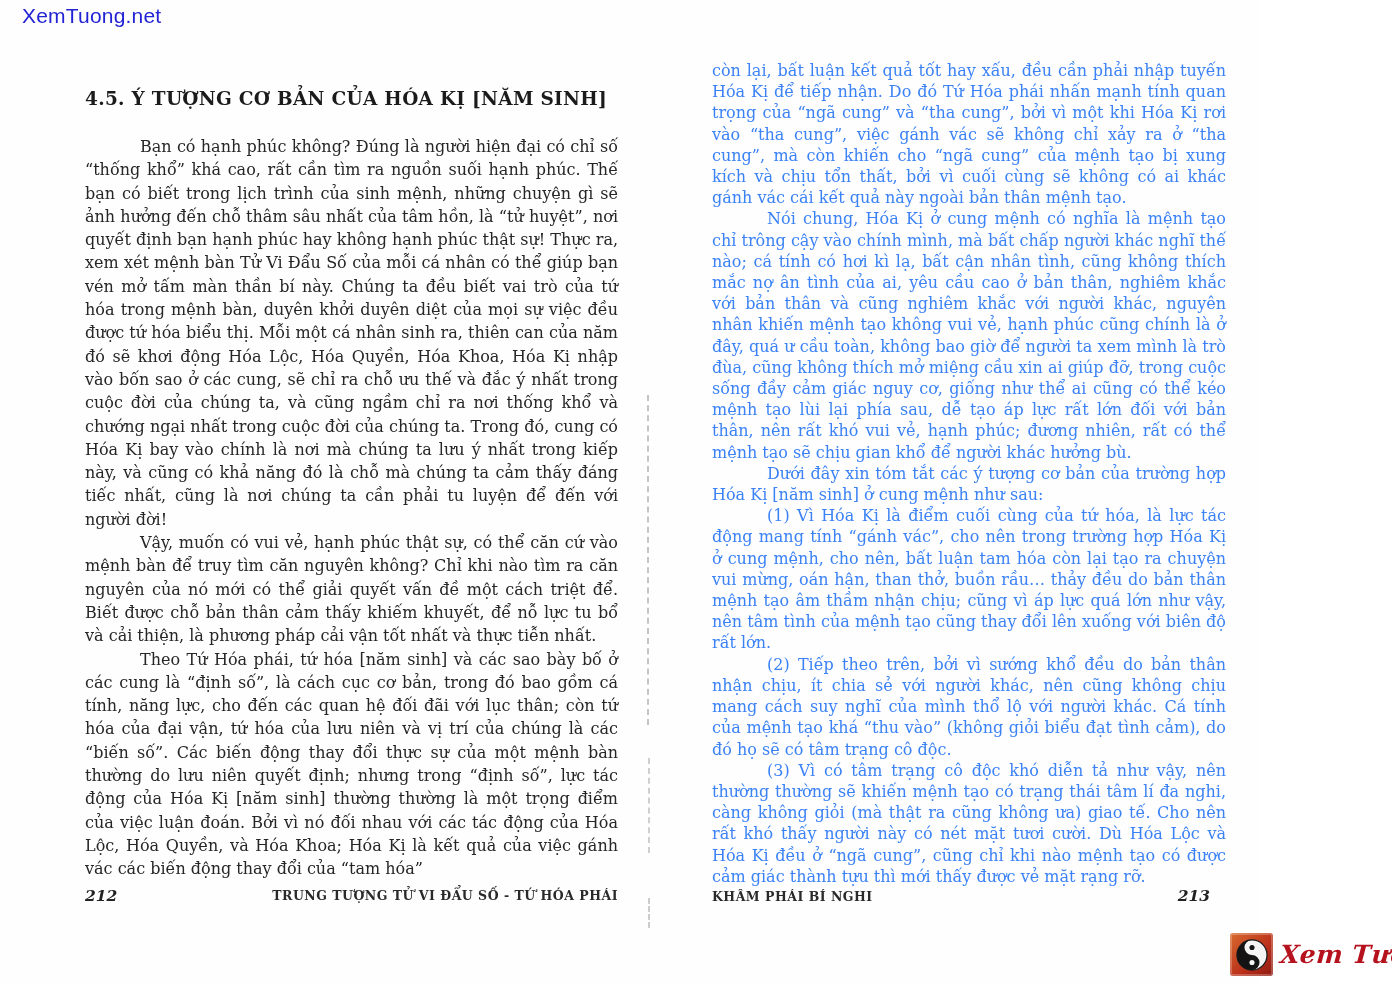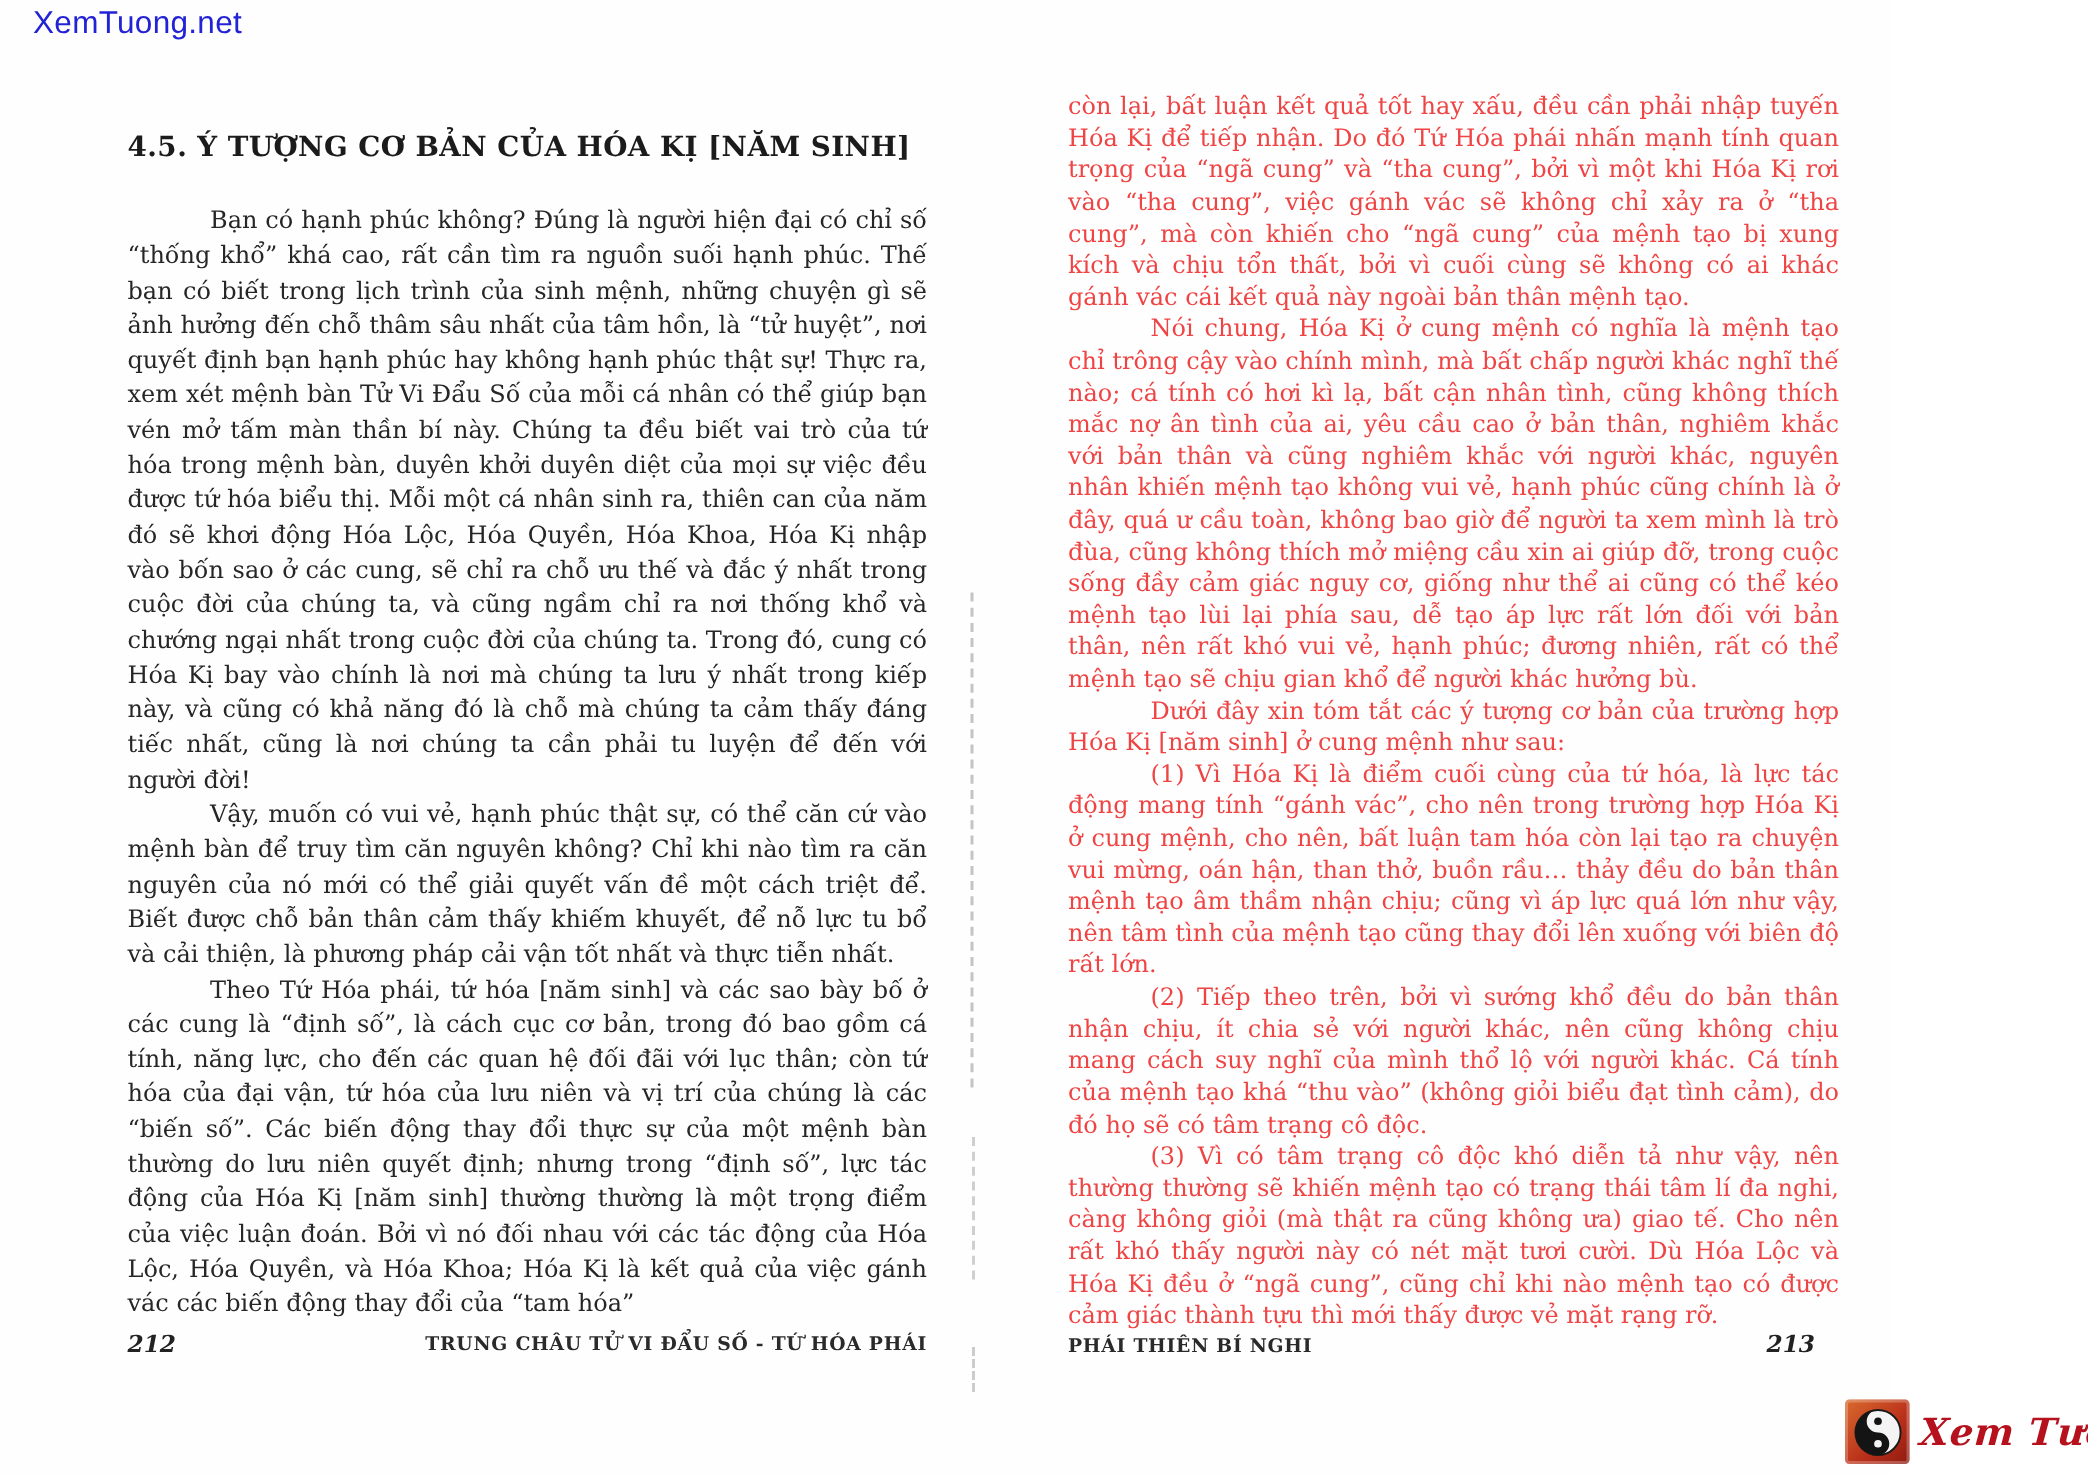--- a/index.html
+++ b/index.html
@@ -13,21 +13,21 @@
   }
   .sheet { position:absolute; left:0; top:0; width:1260px; height:983px; background:#fefefe; }
 
   .watermark {
     position:absolute; left:22px; top:4px;
     font-family:"Liberation Sans","DejaVu Sans",sans-serif;
     font-size:21px; color:#2323d6; letter-spacing:0.2px;
   }
 
   .leftpage  { position:absolute; left:85px;  top:88px; width:533px; }
-  .rightpage { position:absolute; left:712px; top:60px; width:514px; color:#ef4444; }
+  .rightpage { position:absolute; left:712px; top:60px; width:514px; color:#3b82f6; }
 
   h1.sechead {
     margin:0 0 26px 0;
     font-size:18.5px; font-weight:bold; color:#1b1b1b;
     letter-spacing:0.3px; white-space:nowrap;
   }
   h2.subhead {
     margin:15px 0 13px 55px;
     font-size:16.5px; font-weight:bold; color:#1b1b1b;
   }
@@ -95,25 +95,25 @@
     <p class="para">còn lại, bất luận kết quả tốt hay xấu, đều cần phải nhập tuyến Hóa Kị để tiếp nhận. Do đó Tứ Hóa phái nhấn mạnh tính quan trọng của “ngã cung” và “tha cung”, bởi vì một khi Hóa Kị rơi vào “tha cung”, việc gánh vác sẽ không chỉ xảy ra ở “tha cung”, mà còn khiến cho “ngã cung” của mệnh tạo bị xung kích và chịu tổn thất, bởi vì cuối cùng sẽ không có ai khác gánh vác cái kết quả này ngoài bản thân mệnh tạo.</p>
     <p class="para ind">Nói chung, Hóa Kị ở cung mệnh có nghĩa là mệnh tạo chỉ trông cậy vào chính mình, mà bất chấp người khác nghĩ thế nào; cá tính có hơi kì lạ, bất cận nhân tình, cũng không thích mắc nợ ân tình của ai, yêu cầu cao ở bản thân, nghiêm khắc với bản thân và cũng nghiêm khắc với người khác, nguyên nhân khiến mệnh tạo không vui vẻ, hạnh phúc cũng chính là ở đây, quá ư cầu toàn, không bao giờ để người ta xem mình là trò đùa, cũng không thích mở miệng cầu xin ai giúp đỡ, trong cuộc sống đầy cảm giác nguy cơ, giống như thể ai cũng có thể kéo mệnh tạo lùi lại phía sau, dễ tạo áp lực rất lớn đối với bản thân, nên rất khó vui vẻ, hạnh phúc; đương nhiên, rất có thể mệnh tạo sẽ chịu gian khổ để người khác hưởng bù.</p>
     <p class="para ind">Dưới đây xin tóm tắt các ý tượng cơ bản của trường hợp Hóa Kị [năm sinh] ở cung mệnh như sau:</p>
     <p class="para ind">(1) Vì Hóa Kị là điểm cuối cùng của tứ hóa, là lực tác động mang tính “gánh vác”, cho nên trong trường hợp Hóa Kị ở cung mệnh, cho nên, bất luận tam hóa còn lại tạo ra chuyện vui mừng, oán hận, than thở, buồn rầu… thảy đều do bản thân mệnh tạo âm thầm nhận chịu; cũng vì áp lực quá lớn như vậy, nên tâm tình của mệnh tạo cũng thay đổi lên xuống với biên độ rất lớn.</p>
     <p class="para ind">(2) Tiếp theo trên, bởi vì sướng khổ đều do bản thân nhận chịu, ít chia sẻ với người khác, nên cũng không chịu mang cách suy nghĩ của mình thổ lộ với người khác. Cá tính của mệnh tạo khá “thu vào” (không giỏi biểu đạt tình cảm), do đó họ sẽ có tâm trạng cô độc.</p>
     <p class="para ind">(3) Vì có tâm trạng cô độc khó diễn tả như vậy, nên thường thường sẽ khiến mệnh tạo có trạng thái tâm lí đa nghi, càng không giỏi (mà thật ra cũng không ưa) giao tế. Cho nên rất khó thấy người này có nét mặt tươi cười. Dù Hóa Lộc và Hóa Kị đều ở “ngã cung”, cũng chỉ khi nào mệnh tạo có được cảm giác thành tựu thì mới thấy được vẻ mặt rạng rỡ.</p>
   </div>
 
   <div class="footer-left">
     <span class="pagenum">212</span>
-    <span class="runhead">TRUNG CHÂU TỬ VI ĐẨU SỐ - TỨ HÓA PHÁI</span>
+    <span class="runhead">TRUNG TƯỢNG TỬ VI ĐẨU SỐ - TỨ HÓA PHÁI</span>
   </div>
 
   <div class="footer-right">
-    <span class="runhead">PHÁI THIÊN BÍ NGHI</span>
+    <span class="runhead">KHÂM PHÁI BÍ NGHI</span>
     <span class="pagenum">213</span>
   </div>
 
   <div class="binding-a"></div>
   <div class="binding-b"></div>
   <div class="binding-c"></div>
 
   <div class="logo">
     <span class="logo-square">
       <svg width="32" height="32" viewBox="0 0 100 100" aria-hidden="true">

